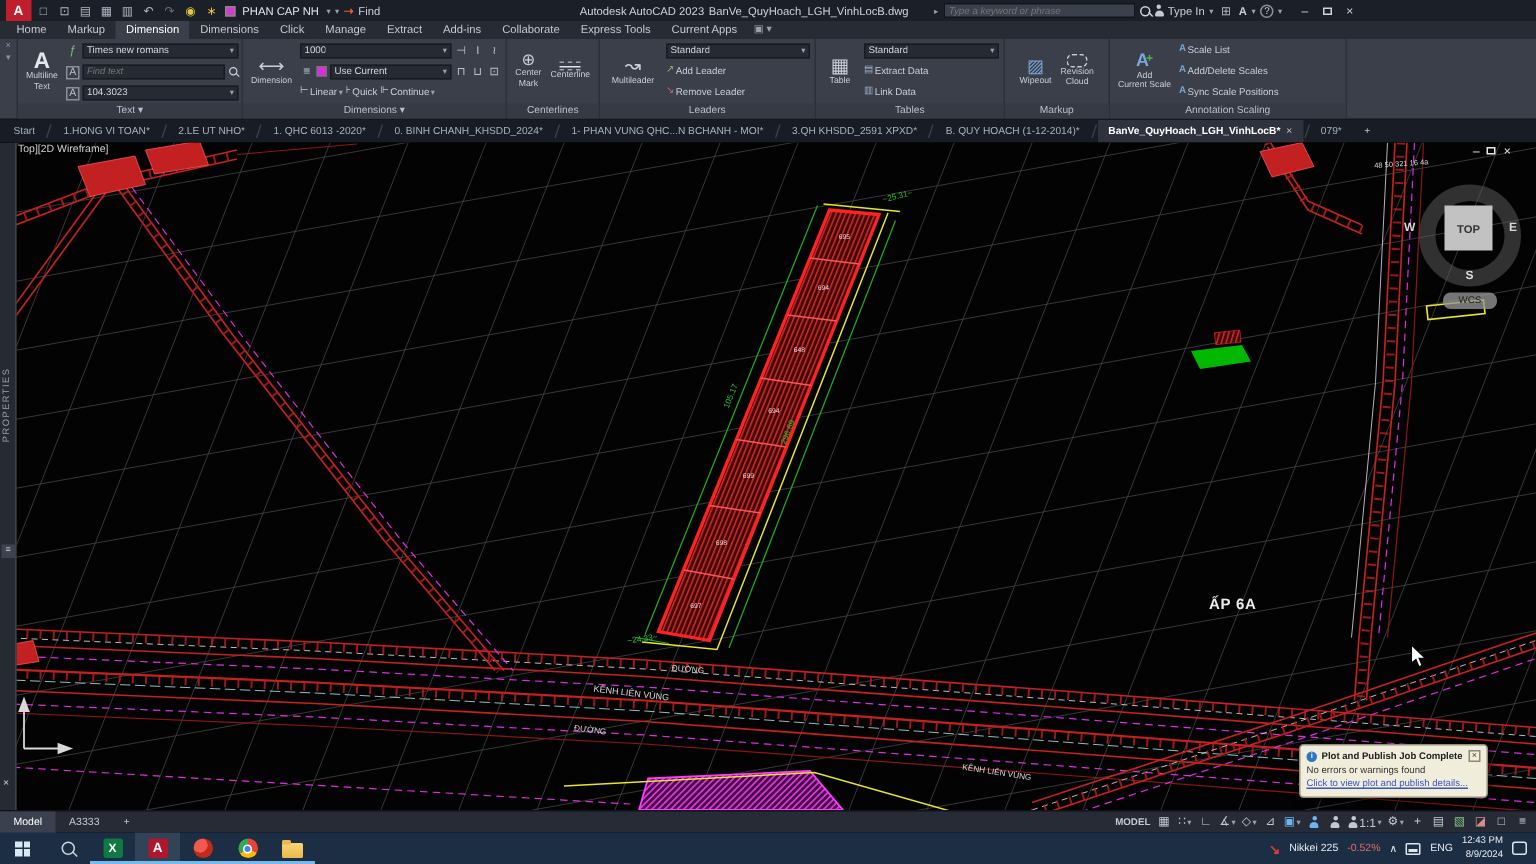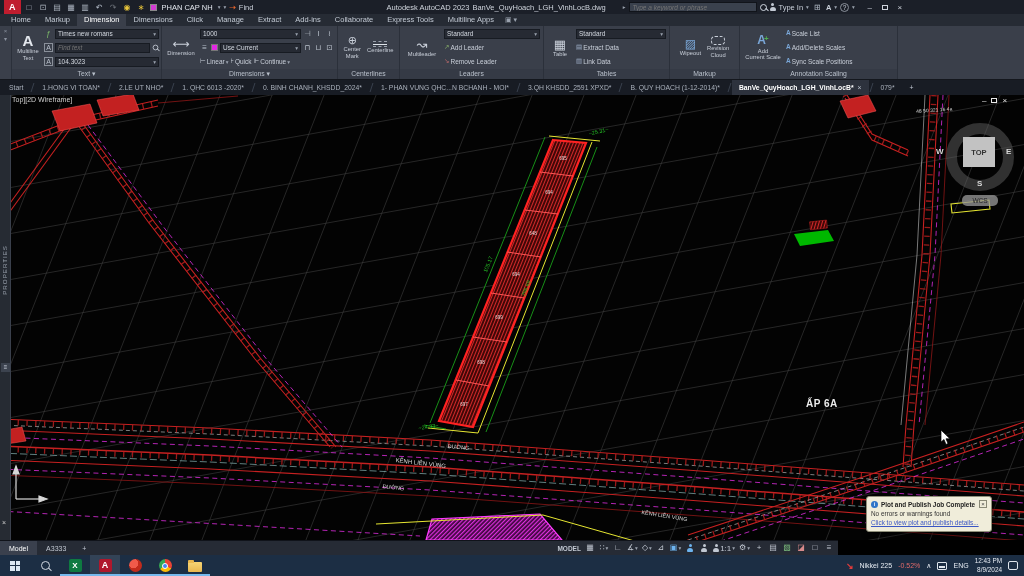--- a/index.html
+++ b/index.html
@@ -106,21 +106,21 @@
 .notif-row{display:flex;align-items:center;gap:3px}
 .ninfo{width:7px;height:7px;border-radius:50%;background:#2e74c8;color:#fff;font-size:5px;font-weight:bold;text-align:center;line-height:7px;flex:none}
 .ninfo::before{content:"i"}
 .ntitle{font-weight:bold;flex:1;white-space:nowrap}
 .nclose{width:8px;height:8px;border:1px solid #8a8a77;font-size:6px;line-height:7px;text-align:center;color:#444;flex:none}
 .nbody{margin-top:2px;color:#333}
 .nlink{margin-top:2px;color:#3a56c4;text-decoration:underline;white-space:nowrap}
 
 .cursor{position:absolute;left:940px;top:430px;z-index:9}
 
-.sbar{position:absolute;left:0;top:540px;width:838px;height:15px;background:#262b35;border-top:1px solid #10131a;display:flex;align-items:center;font-size:7px;color:#c2c8d2}
+.sbar{position:absolute;left:0;top:540px;width:1024px;height:15px;background:#262b35;border-top:1px solid #10131a;display:flex;align-items:center;font-size:7px;color:#c2c8d2}
 .ltab{padding:0 9px;height:15px;line-height:15px}
 .ltab.active{background:#3a404d;color:#fff}
 .lplus{padding:0 7px}
 .sright{margin-left:auto;display:flex;align-items:center;gap:4px;padding-right:4px}
 .sic{min-width:10px;text-align:center;font-size:8px;color:#c2c8d2;display:inline-flex;align-items:center;justify-content:center;gap:1px}
 .sic.blue{color:#6db4f0}
 .g-grid::before{content:"▦"}.g-snap::before{content:"∷"}.g-ortho::before{content:"∟"}
 .g-polar::before{content:"∡"}.g-iso::before{content:"◇"}.g-otrack::before{content:"⊿"}
 .g-osnap::before{content:"▣"}.g-gear::before{content:"⚙"}.g-plus2::before{content:"+"}
 .g-plot::before{content:"▤"}.g-hw::before{content:"▧";color:#7fc07f}.g-isol::before{content:"◪";color:#d88a8a}
@@ -196,21 +196,21 @@
   <span class="rtab">Home</span>
   <span class="rtab">Markup</span>
   <span class="rtab active">Dimension</span>
   <span class="rtab">Dimensions</span>
   <span class="rtab">Click</span>
   <span class="rtab">Manage</span>
   <span class="rtab">Extract</span>
   <span class="rtab">Add-ins</span>
   <span class="rtab">Collaborate</span>
   <span class="rtab">Express Tools</span>
-  <span class="rtab">Multiline Apps</span>
+  <span class="rtab">Current Apps</span>
   <span class="rtab-extra">▣ ▾</span>
 </div>
 
 <div class="panels">
   <div class="dockstrip">
     <span class="ic g-x"></span>
     <span class="ic g-pin"></span>
   </div>
 
   <div class="panel" style="width:150px">

